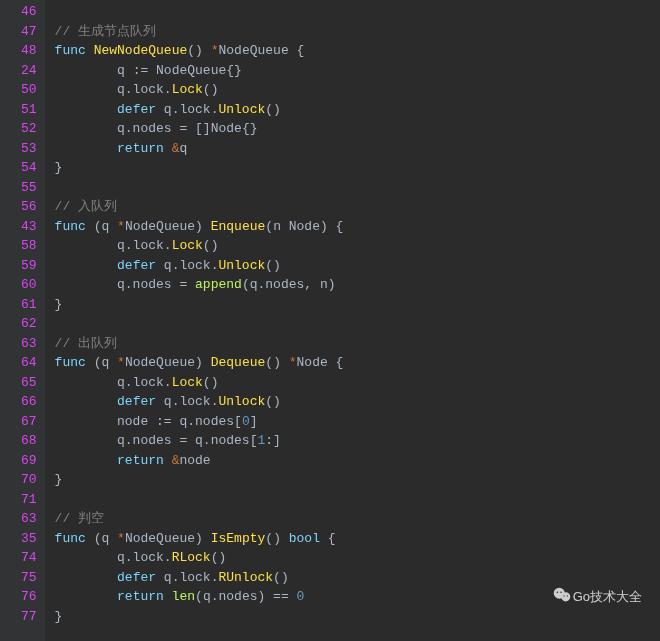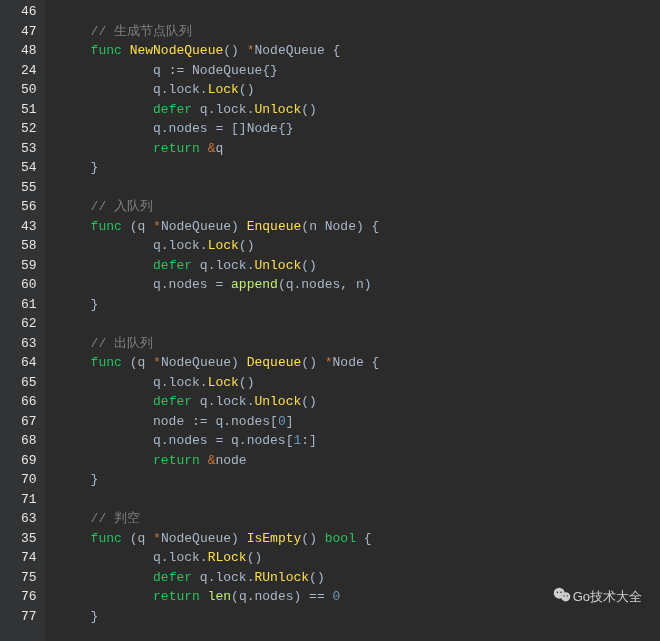--- a/index.html
+++ b/index.html
@@ -12,35 +12,35 @@
     height: 641px;
     overflow: hidden;
     position: relative;
   }
   .editor {
     display: flex;
     height: 100%;
   }
   .gutter {
     background: #313335;
-    color: #e5e5e5;
+    color: #d946ef;
     text-align: right;
     padding: 2px 8px 2px 21px;
     user-select: none;
     min-width: 30px;
   }
   .gutter div { height: 19.5px; line-height: 19.5px; }
   .code {
     padding: 2px 0 2px 10px;
     flex: 1;
     white-space: pre;
   }
-  .code .line { height: 19.5px; line-height: 19.5px; margin-left: 36px; }
+  .code .line { height: 19.5px; line-height: 19.5px; }
   .tok  { color: #a9b7c6; }
-  .kw   { color: #22c55e; }      
+  .kw   { color: #7dd3fc; }      
   .fn   { color: #fde047; }      
   .op   { color: #a9b7c6; }
   .ptr  { color: #cc7832; }      
   .num  { color: #6897bb; }
   .builtin { color: #bef264; }   
   .comment { color: #808080; }
   .brace { color: #a9b7c6; }
   .paren { color: #a9b7c6; }
   .ident { color: #a9b7c6; }
   .watermark {

